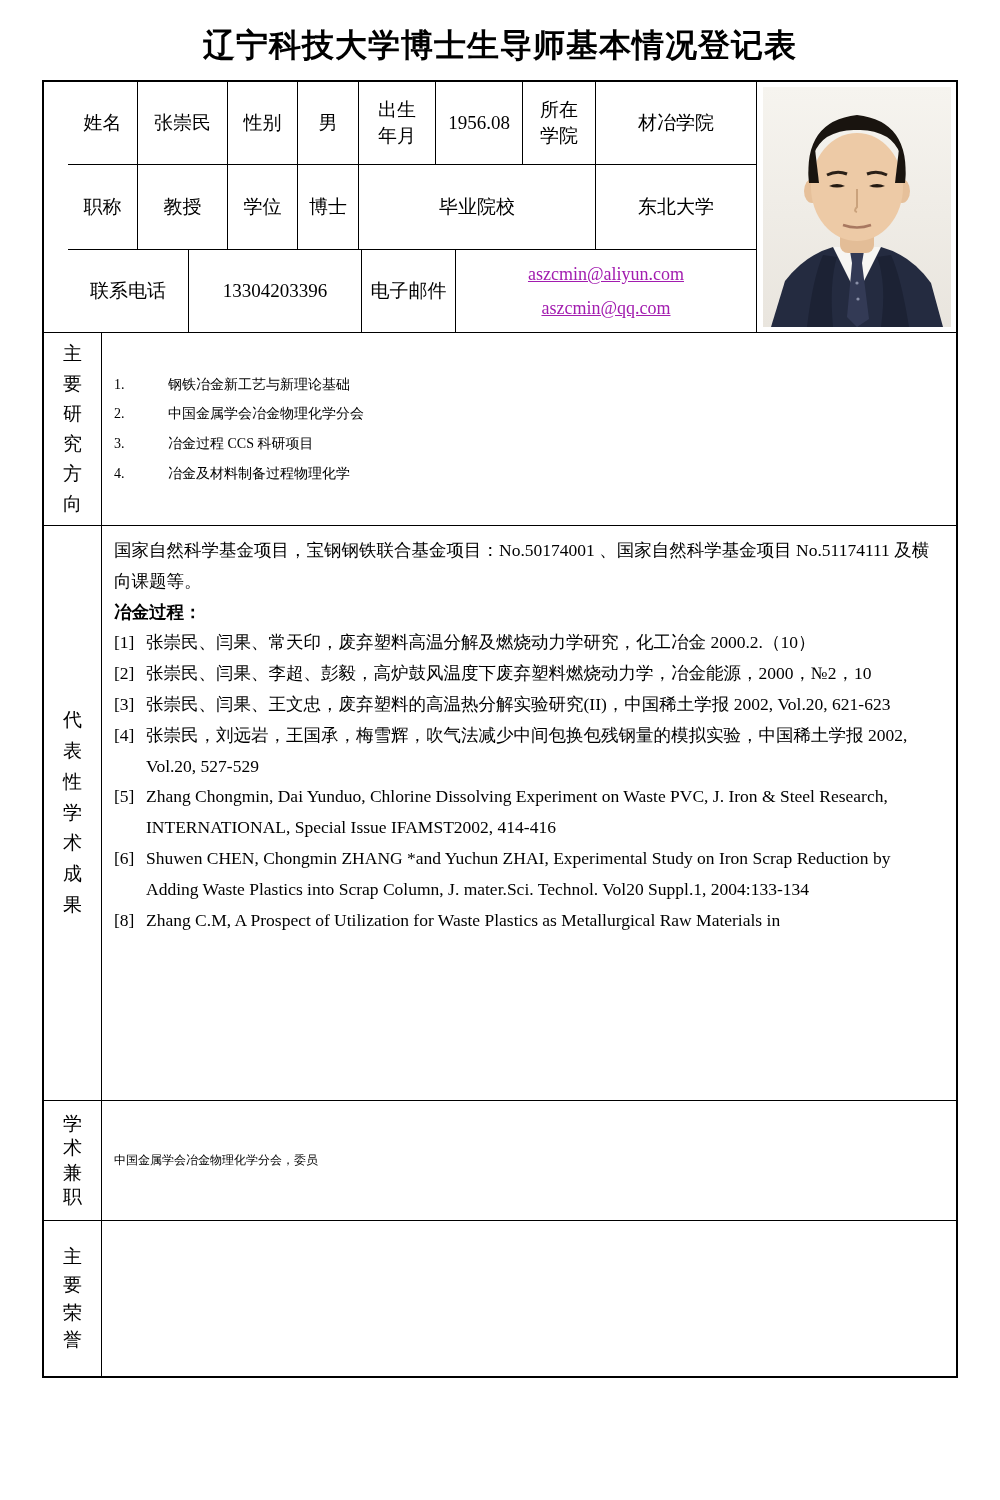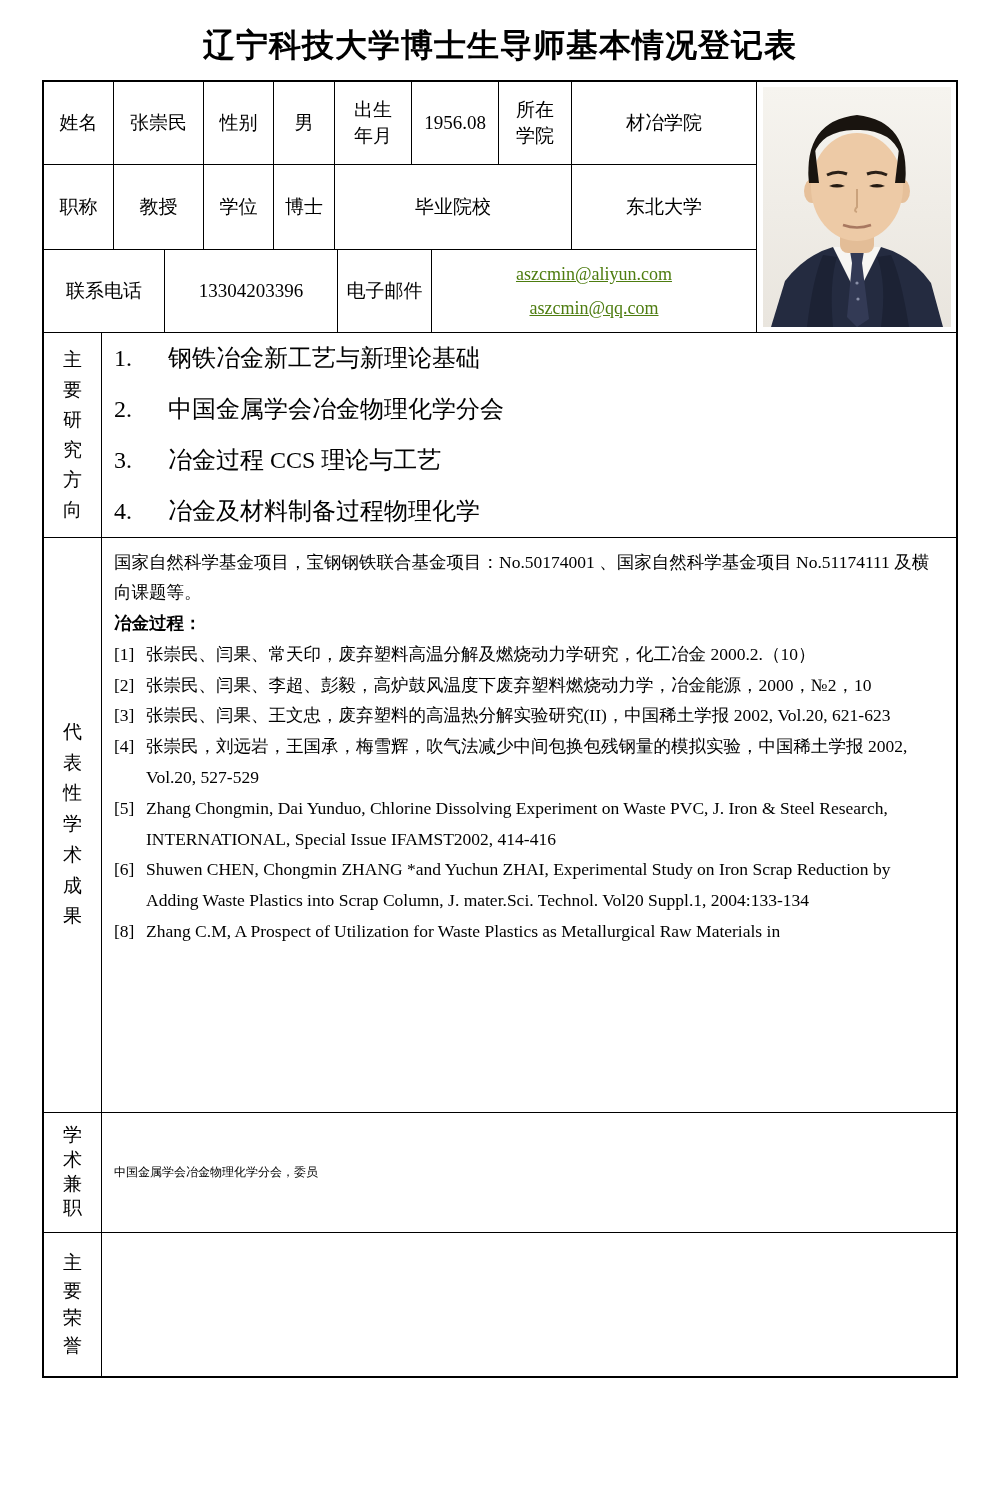--- a/index.html
+++ b/index.html
@@ -11,60 +11,60 @@
   }
   .page { position:relative; width:917px; height:1500px; background:#fff; }
   .title {
     position:absolute; left:0; top:24px; width:1000px;
     text-align:center; font-size:32px; font-weight:bold; letter-spacing:1px;
   }
   .form {
     position:absolute; left:42px; top:80px; width:916px; height:1298px;
     border:2px solid #000; display:flex; flex-direction:column;
   }
-  .top { display:flex; height:250px; }
+  .top { display:flex; height:250px;margin-left:24px; }
   .top-left { flex:1; display:flex; flex-direction:column; }
   .row { display:flex; flex:1; border-bottom:1.5px solid #000; }
   .row.rlast { border-bottom:none; }
   .row.r1 { flex:0 0 83px; }
   .row.r2 { flex:0 0 85px; }
   .cell {
     border-right:1.5px solid #000;
     display:flex; align-items:center; justify-content:center;
     font-size:19px; text-align:center; white-space:pre-line; line-height:1.35;
     padding:2px;
   }
   .w70{flex:0 0 70px}.w90{flex:0 0 90px}.w61{flex:0 0 61px}.w77{flex:0 0 77px}
   .w87{flex:0 0 87px}.w73{flex:0 0 73px}.w237{flex:0 0 237px}
   .w121{flex:0 0 121px}.w173{flex:0 0 173px}.w94{flex:0 0 94px}
   .wfill{flex:1; border-right:none;}
   .photo-cell {
     flex:0 0 200px; border-left:1.5px solid #000;
     display:flex; align-items:center; justify-content:center; background:#fff;
   }
   .email-cell { flex-direction:column; gap:9px; }
-  .email-link { color:#4d7c0f; text-decoration:underline; font-size:18px; }
+  .email-link { color:#a21caf; text-decoration:underline; font-size:18px; }
   .section { display:flex; border-top:1.5px solid #000; }
   .sec-research { flex:0 0 193px; }
   .sec-achv    { flex:0 0 575px; }
   .sec-pos     { flex:0 0 120px; }
   .sec-honor   { flex:1; }
   .vlabel {
     flex:0 0 58px; border-right:1.5px solid #000;
     display:flex; align-items:center; justify-content:center;
     font-size:19px; text-align:center; white-space:pre-line;
   }
   .lh-research { line-height:1.58; }
   .lh-achv { line-height:1.62; }
   .lh-pos { line-height:1.28; }
   .lh-honor { line-height:1.45; }
   .content { flex:1; min-width:0; }
   .research-content {
     display:flex; flex-direction:column; justify-content:center;
-    padding-left:10px; font-size:24px; line-height:2.12;
+    padding-left:10px; font-size:14px; line-height:2.12;
   }
   .res-num { display:inline-block; width:56px; padding-left:2px; }
   .achv-content { padding:9px 12px 0 12px; font-size:17.5px; line-height:1.76; }
   .achv-heading { font-weight:bold; }
   .paper { padding-left:32px; }
   .pnum { display:inline-block; width:32px; margin-left:-32px; }
   .pos-content { display:flex; align-items:center; padding-left:12px; font-size:12px; }
   .honor-content { }
 </style>
 </head>
@@ -160,21 +160,21 @@
     <div class="section sec-research">
       <div class="vlabel lh-research">主
 要
 研
 究
 方
 向</div>
       <div class="content research-content">
         <div><span class="res-num">1.</span><span>钢铁冶金新工艺与新理论基础</span></div>
         <div><span class="res-num">2.</span><span>中国金属学会冶金物理化学分会</span></div>
-        <div><span class="res-num">3.</span><span>冶金过程 CCS 理论与工艺</span></div>
+        <div><span class="res-num">3.</span><span>冶金过程 CCS 科研项目</span></div>
         <div><span class="res-num">4.</span><span>冶金及材料制备过程物理化学</span></div>
       </div>
     </div>
 
     <div class="section sec-achv">
       <div class="vlabel lh-achv">代
 表
 性
 学
 术

